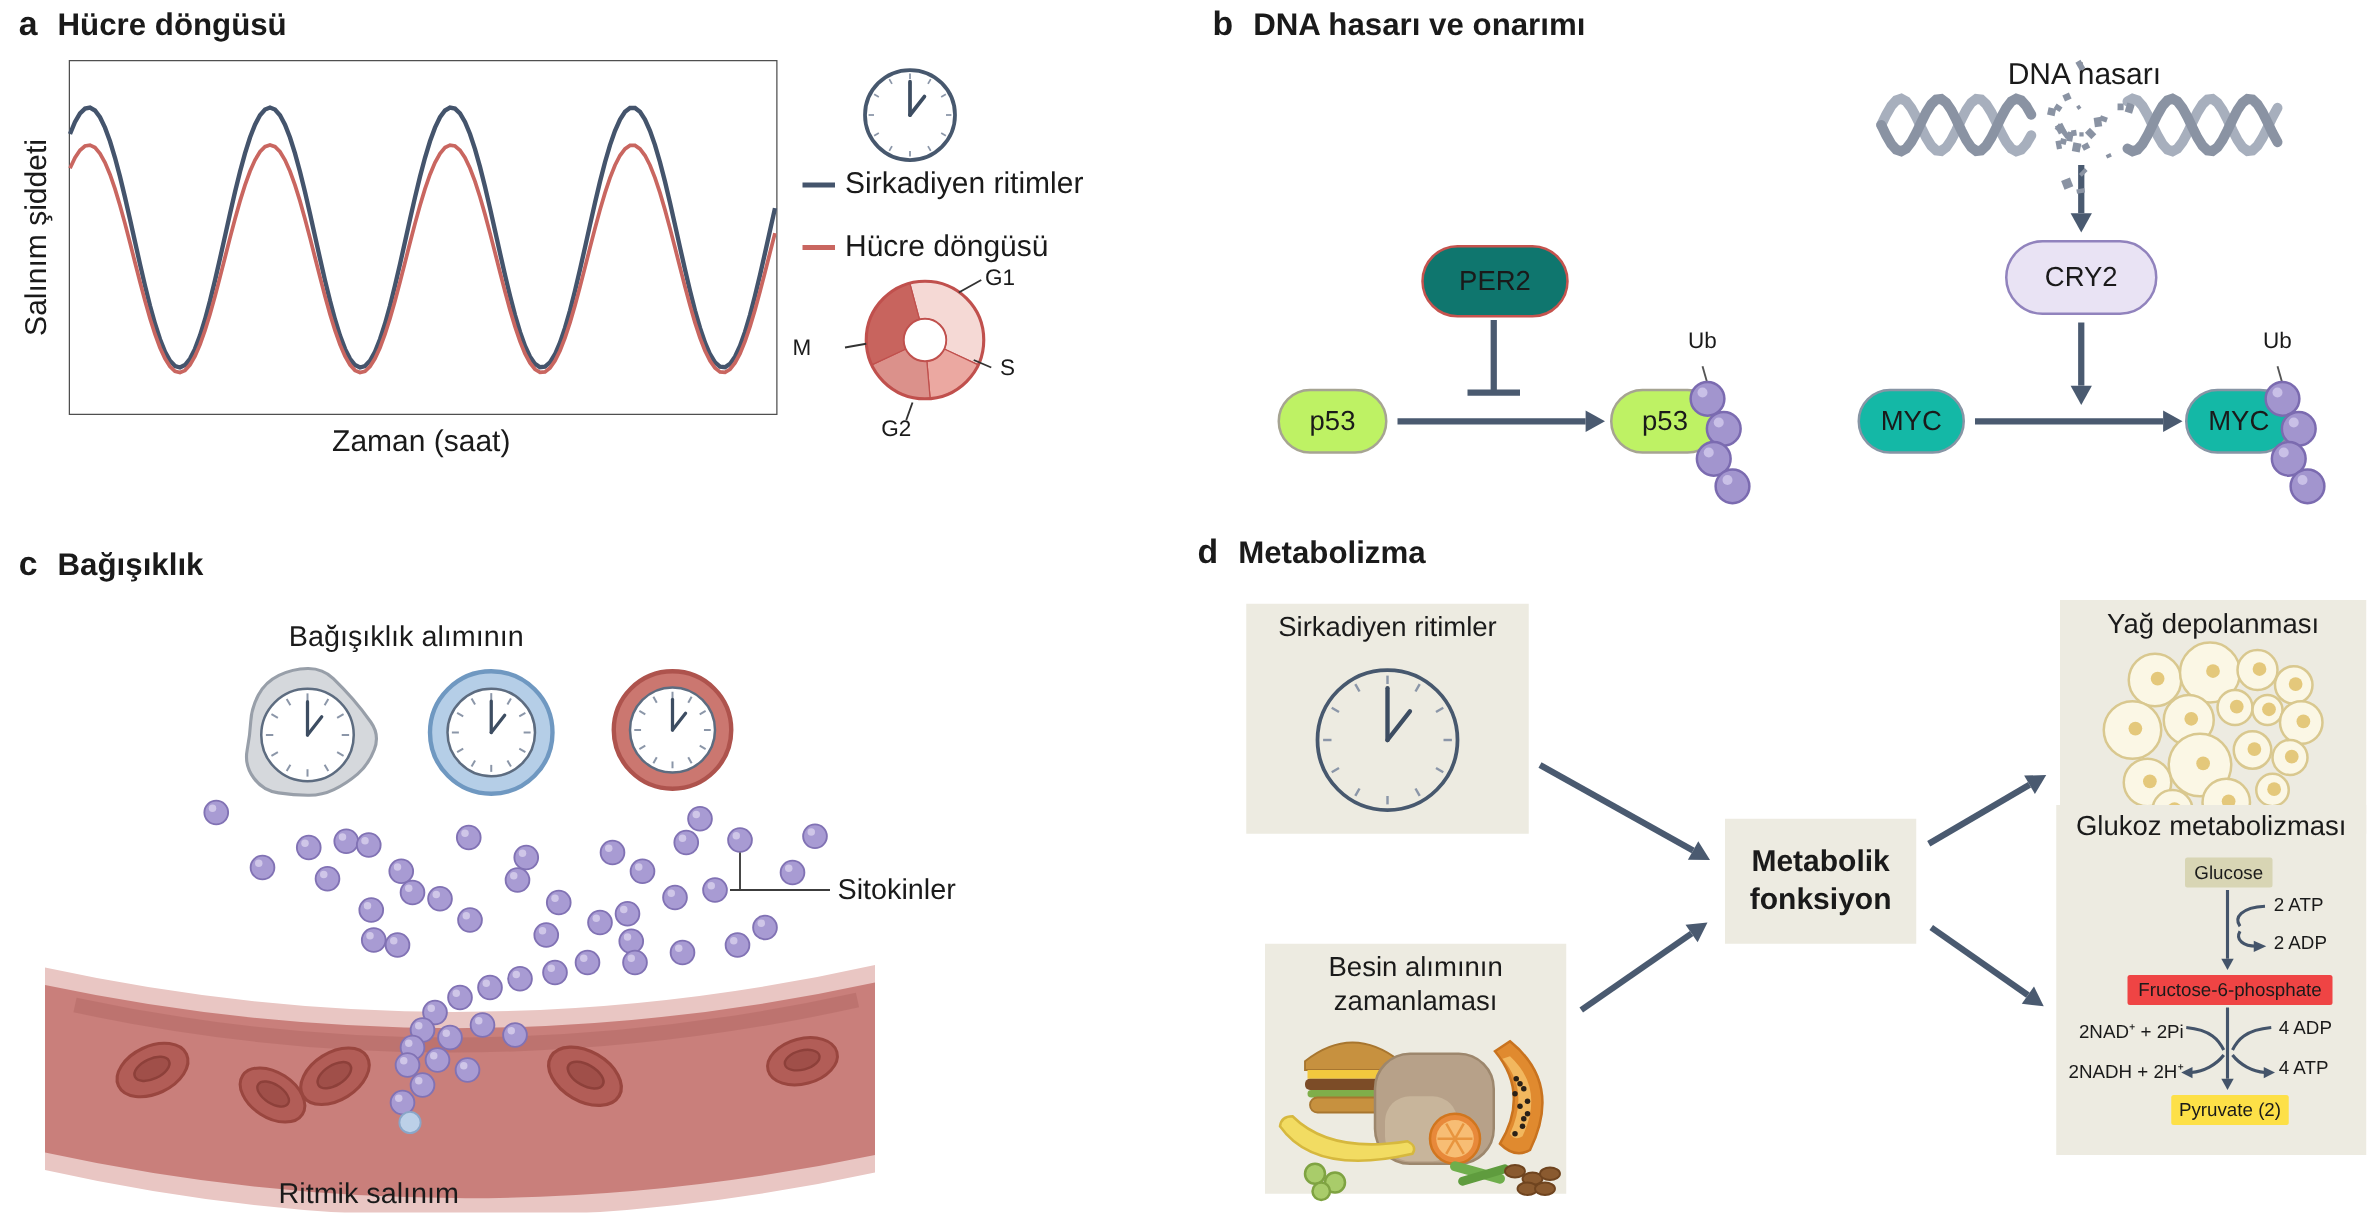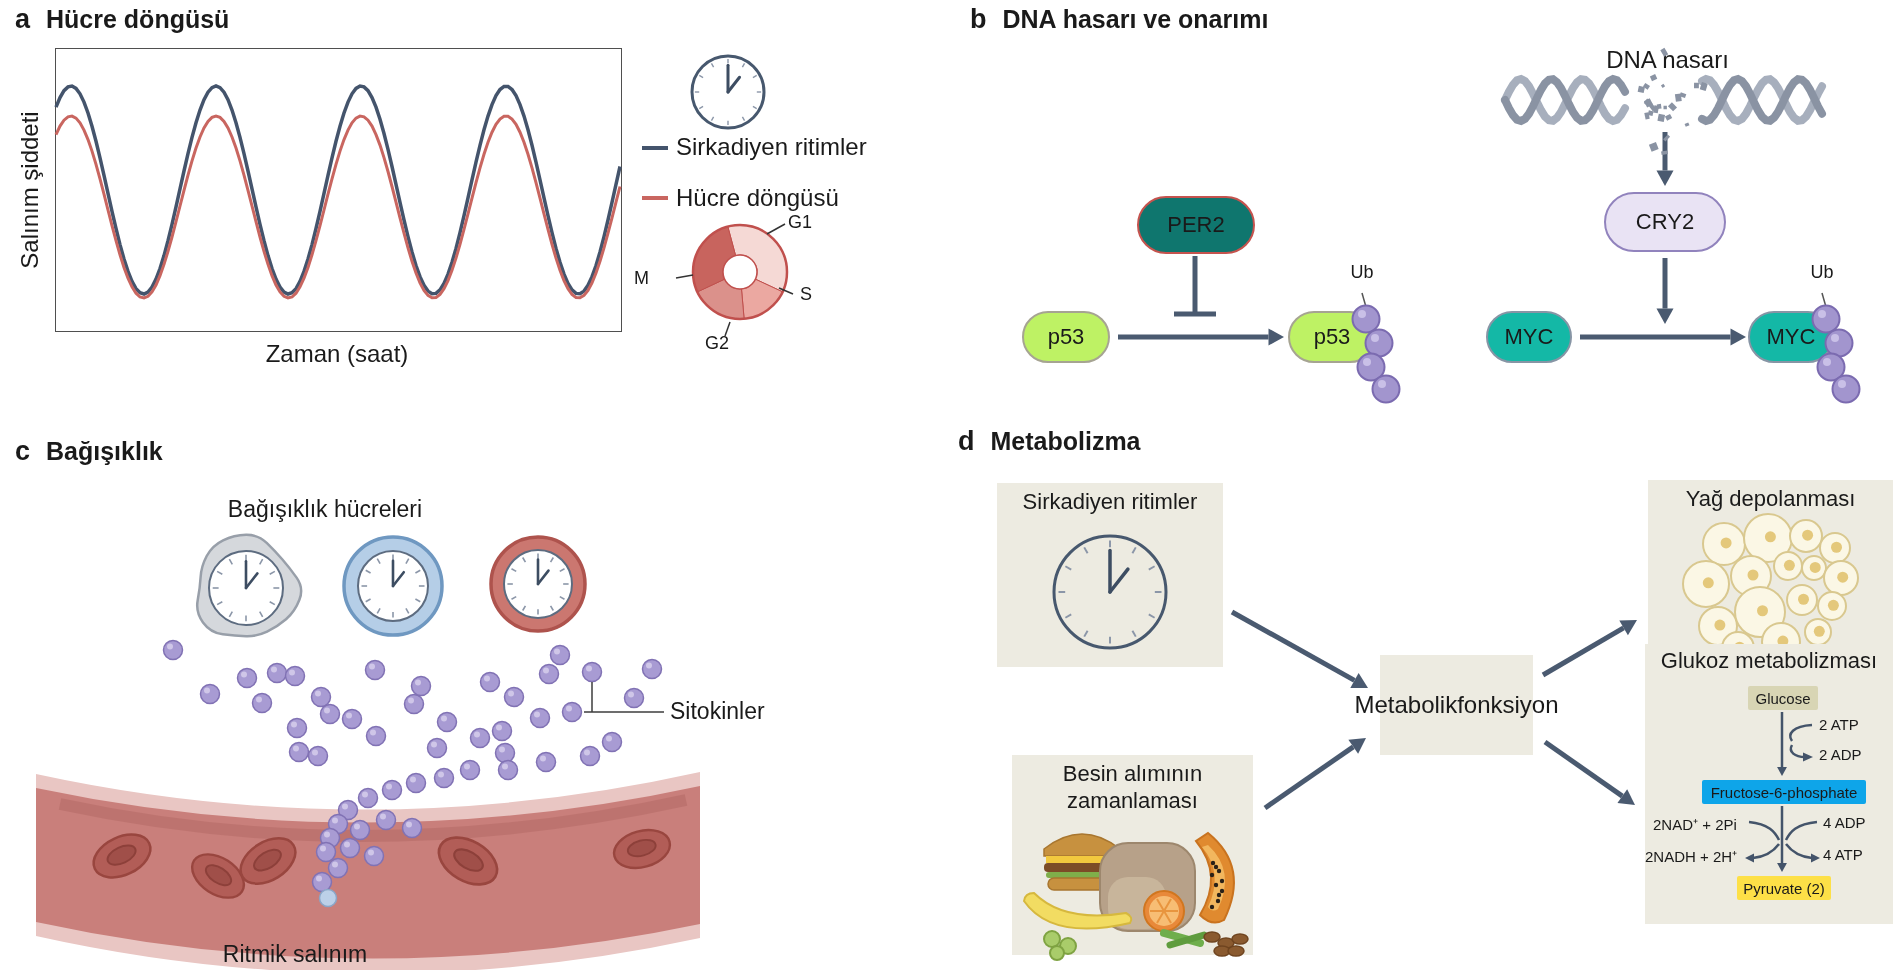--- a/index.html
+++ b/index.html
@@ -12,27 +12,27 @@
   .lab23{font-size:23px}
   .lab24{font-size:24px}
   .ctr{text-align:center}
   .pill{position:absolute;display:flex;align-items:center;justify-content:center;font-size:22px;border-radius:30px;border:2.5px solid;box-sizing:border-box;z-index:3}
   .pill-per2{background:#0f766e;border-color:#c5534e}
   .pill-p53{background:#bef264;border-color:#a6a492}
   .pill-cry2{background:#e9e3f4;border-color:#9183bd}
   .pill-myc{background:#14b8a6;border-color:#8795a5}
   .box{position:absolute;background:#edebe1}
   .boxlabel{position:absolute;left:0;right:0;text-align:center;font-size:22px;line-height:1.22}
-  .hub{display:flex;flex-direction:row;align-items:center;justify-content:center;font-weight:normal;font-size:24px;line-height:1.25}
+  .hub{display:flex;flex-direction:column;align-items:center;justify-content:center;font-weight:bold;font-size:24px;line-height:1.25}
   .chip{position:absolute;display:flex;align-items:center;justify-content:center;font-size:15px;border-radius:2px;z-index:3}
   .chip-glucose{background:#d8d5b4}
-  .chip-f6p{background:#0ea5e9}
+  .chip-f6p{background:#ef4444}
   .chip-pyr{background:#fde047}
   .small{position:absolute;font-size:15px;white-space:nowrap;z-index:3}
-  .ralign{}
+  .ralign{text-align:right}
   svg{position:absolute;overflow:visible}
   .over{z-index:6}
   .chartbox{position:absolute;border:1.5px solid #4f4f4f;background:#fff}
 </style>
 </head>
 <body>
 
 <div class="ptitle" style="left:15px;top:4px">
   <span class="pletter">a</span>
   <span class="ptext">Hücre döngüsü</span>
@@ -164,21 +164,21 @@
     <circle cx="41" cy="82" r="13.5" fill="#a295ce" stroke="#7b6bb0" stroke-width="2"></circle>
     <circle cx="37" cy="77" r="4" fill="#c9c0e7"></circle>
     <circle cx="56" cy="104" r="13.5" fill="#a295ce" stroke="#7b6bb0" stroke-width="2"></circle>
     <circle cx="52" cy="99" r="4" fill="#c9c0e7"></circle>
   </svg>
 
 <div class="ptitle" style="left:15px;top:436px">
   <span class="pletter">c</span>
   <span class="ptext">Bağışıklık</span>
 </div>
-<div class="abs lab23 ctr" style="left:190px;top:496px;width:270px">Bağışıklık hücreleri</div>
+<div class="abs lab23 ctr" style="left:190px;top:496px;width:270px">Bağışıklık alımının</div>
 <svg id="svgC" style="left:0;top:430px" width="810" height="540">
     <path d="M36,344 Q368,416 700,342 L700,508 Q368,580 36,506 Z" fill="#e9c6c3"></path>
     <path d="M36,358 Q368,428 700,356 L700,494 Q368,564 36,492 Z" fill="#c97f7b"></path>
     <path d="M60,374 Q368,440 686,370" fill="none" stroke="#b06562" stroke-width="12" opacity="0.45"></path>
     <g transform="translate(122,426) rotate(-25) scale(1)">
       <ellipse cx="0" cy="0" rx="30" ry="19" fill="#b25d57" stroke="#99463f" stroke-width="2.5"></ellipse>
       <ellipse cx="0" cy="-1" rx="15" ry="8" fill="#a04f49" stroke="#8d403a" stroke-width="2"></ellipse>
     </g>
     <g transform="translate(218,446) rotate(33) scale(0.95)">
       <ellipse cx="0" cy="0" rx="30" ry="19" fill="#b25d57" stroke="#99463f" stroke-width="2.5"></ellipse>

